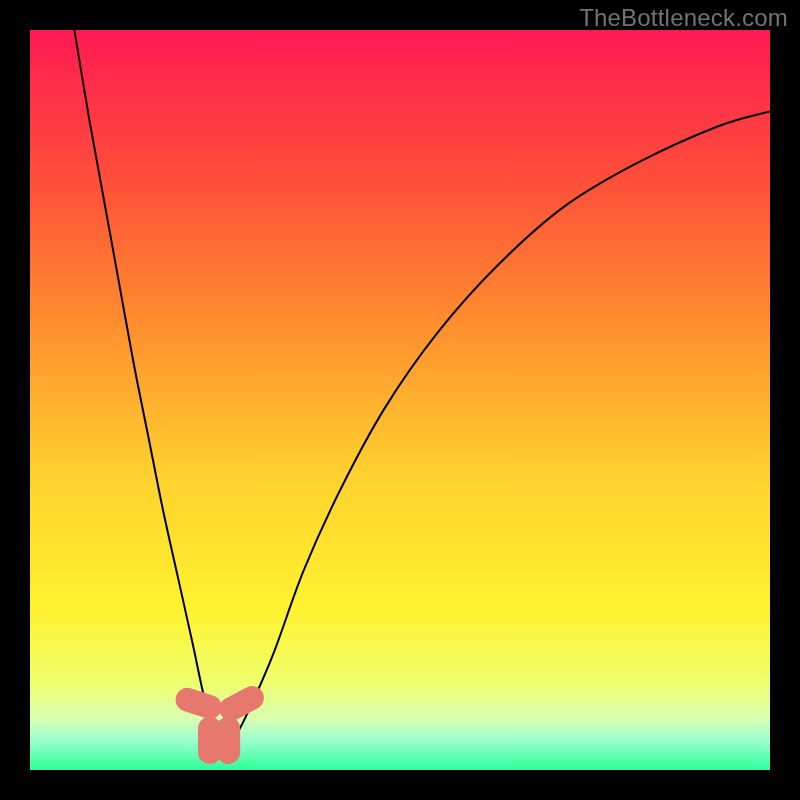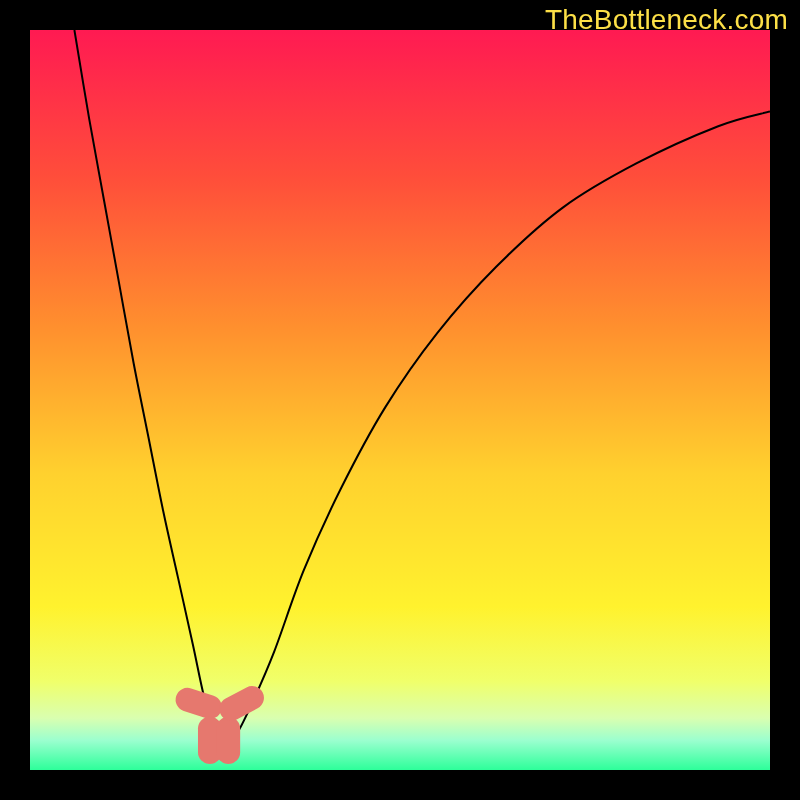--- a/index.html
+++ b/index.html
@@ -23,22 +23,22 @@
     position: absolute;
     left: 30px;
     top: 30px;
     width: 740px;
     height: 740px;
   }
   .watermark {
     position: absolute;
     top: 4px;
     right: 12px;
-    color: #fde047;
-    font-size: 28px;
+    color: #737373;
+    font-size: 24px;
     font-weight: 500;
     letter-spacing: 0.2px;
     user-select: none;
   }
   svg { display: block; }
 </style>
 </head>
 <body>
 
 <div class="frame">

